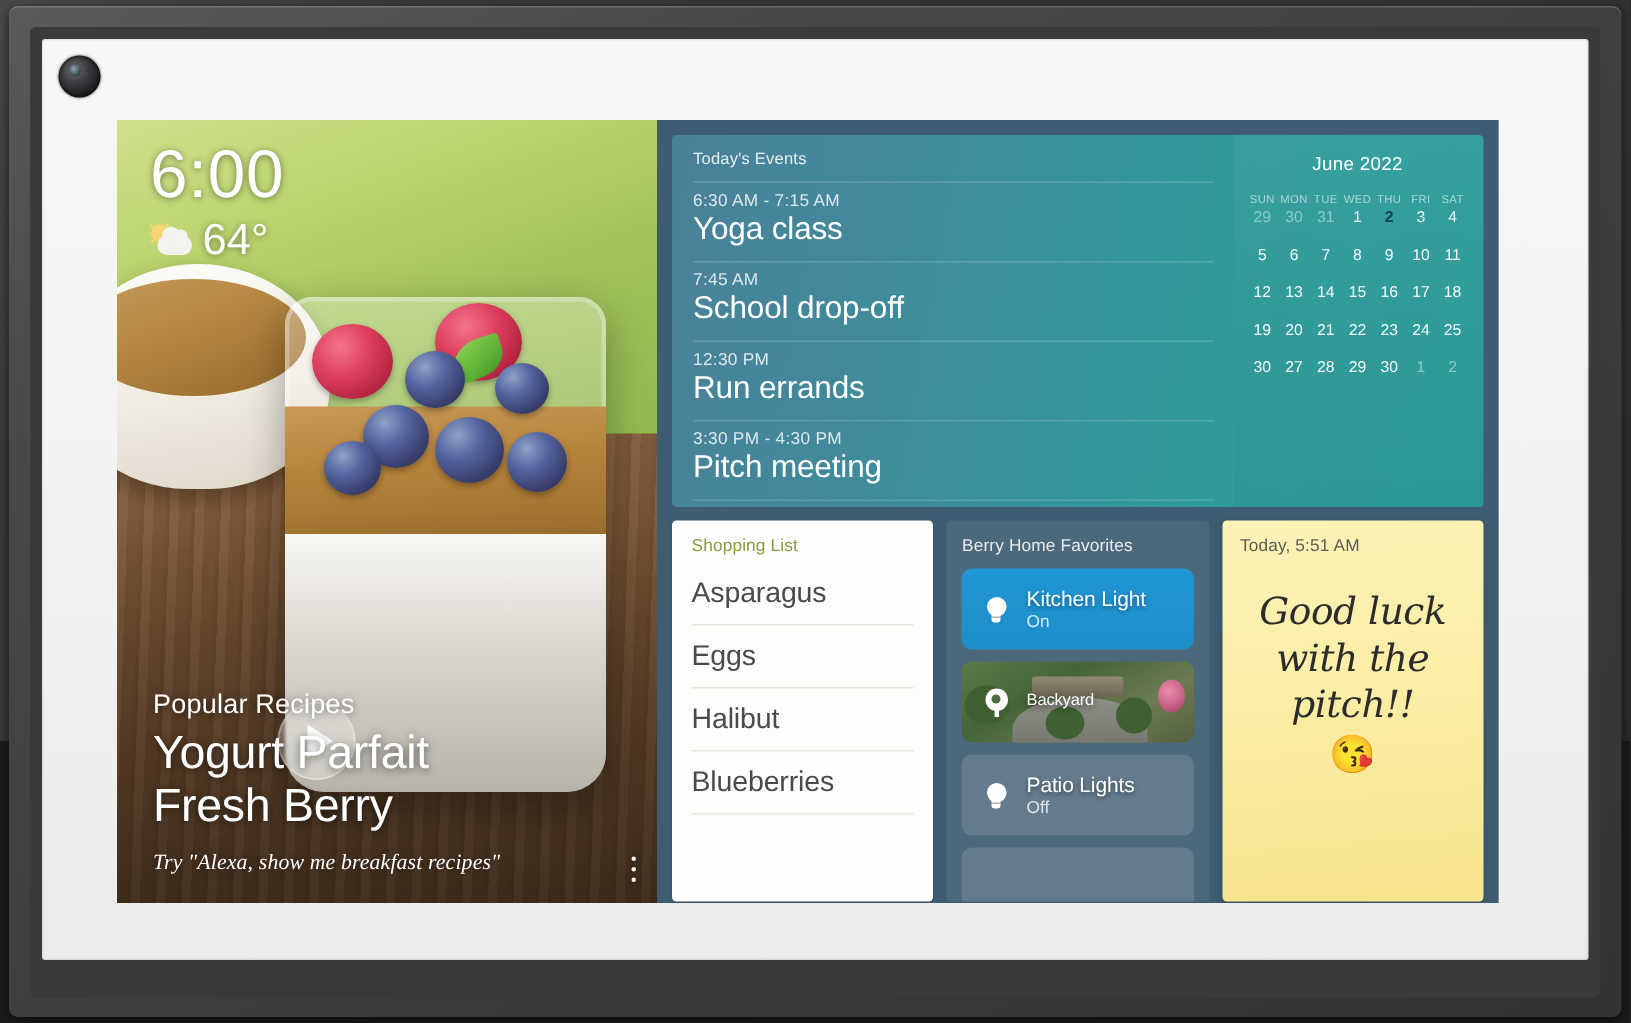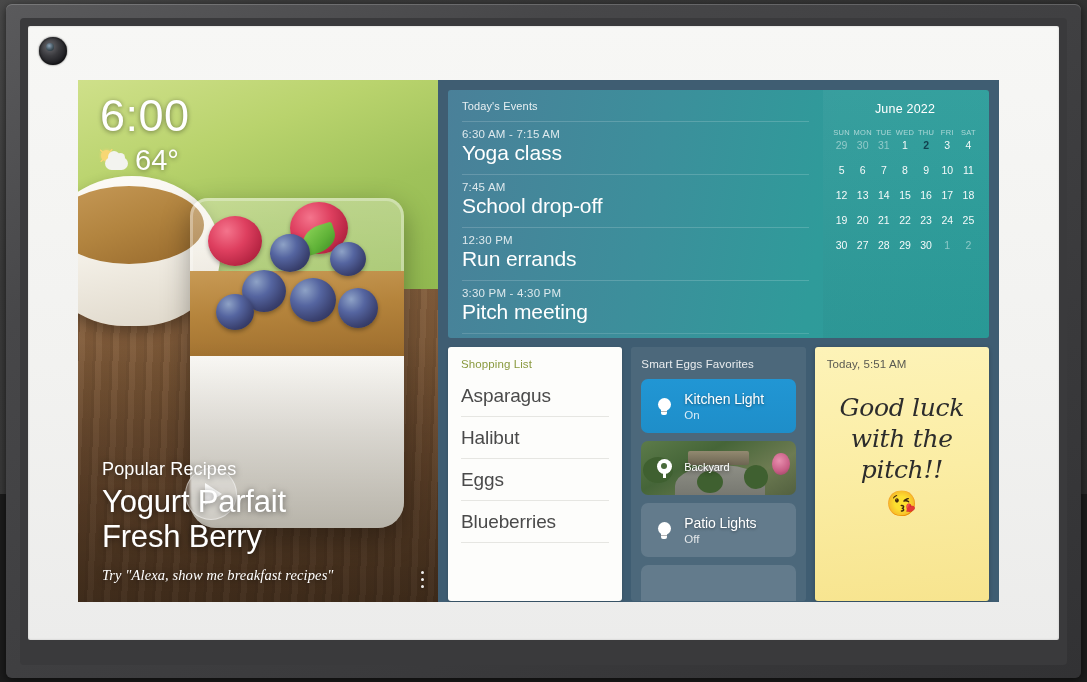--- a/index.html
+++ b/index.html
@@ -371,27 +371,27 @@
               <div class="cal-day muted"><span>2</span></div>
             </div>
         </div>
       </div>
 
       <div class="botrow">
 
         <div class="shopping">
           <div class="shop-title">Shopping List</div>
           <div class="shop-item">Asparagus</div>
+          <div class="shop-item">Eggs</div>
           <div class="shop-item">Halibut</div>
-          <div class="shop-item">Eggs</div>
           <div class="shop-item">Blueberries</div>
         </div>
 
         <div class="smarthome">
-          <div class="sh-title">Smart Eggs Favorites</div>
+          <div class="sh-title">Berry Home Favorites</div>
 
           <div class="sh-card on">
             <div class="sh-icon">
               <div class="bulb">
                   <div class="bulb-g"></div>
                   <div class="bulb-b"></div>
                 </div>
             </div>
             <div class="sh-txt">
               <div class="sh-name">Kitchen Light</div>

